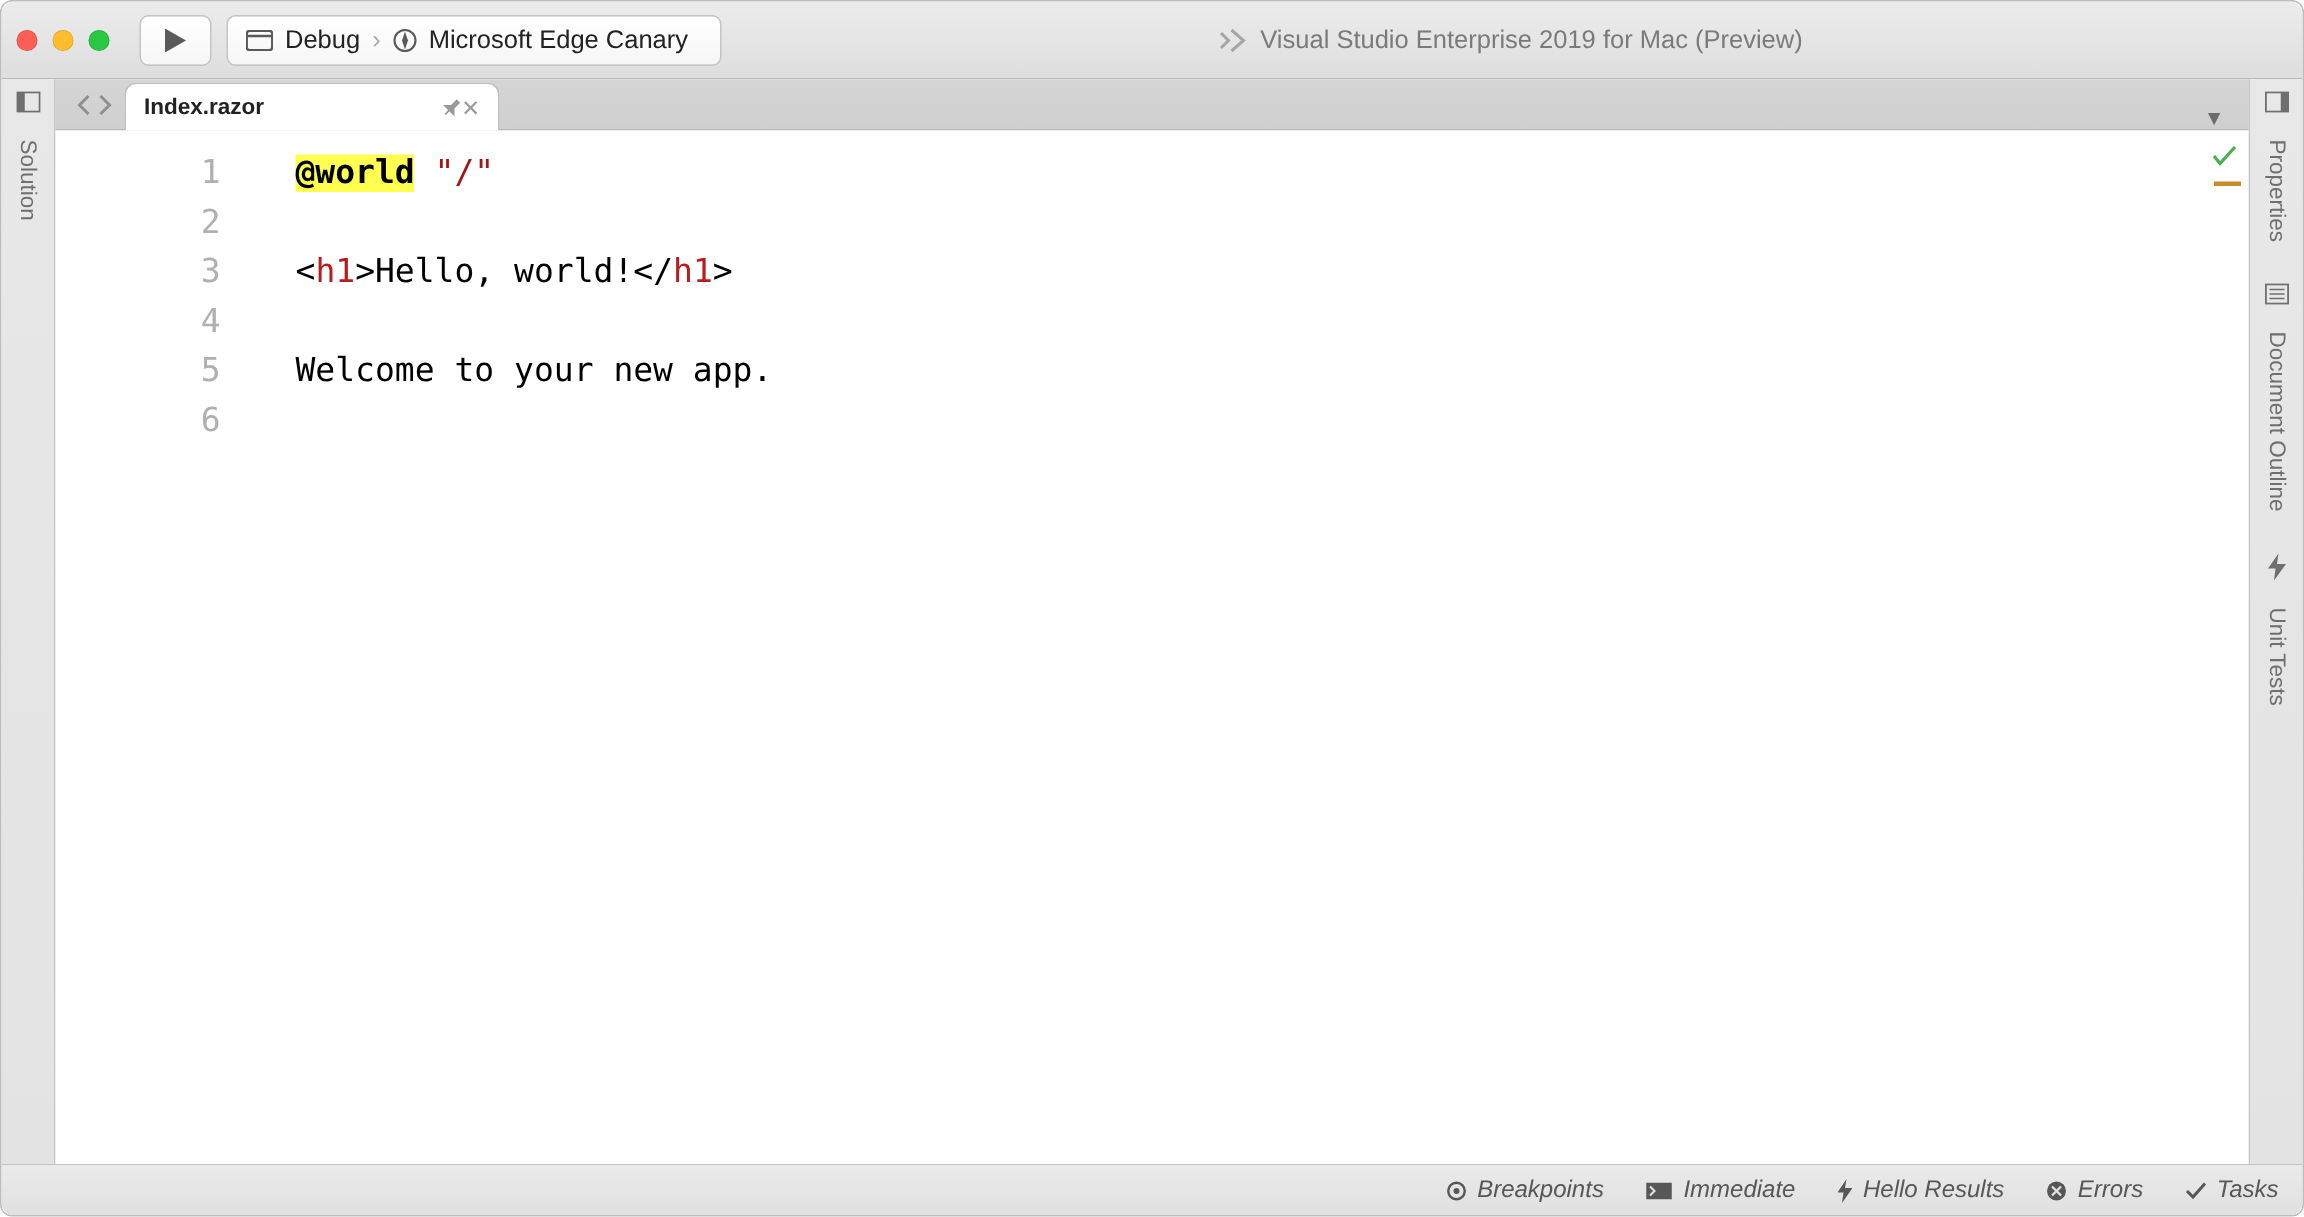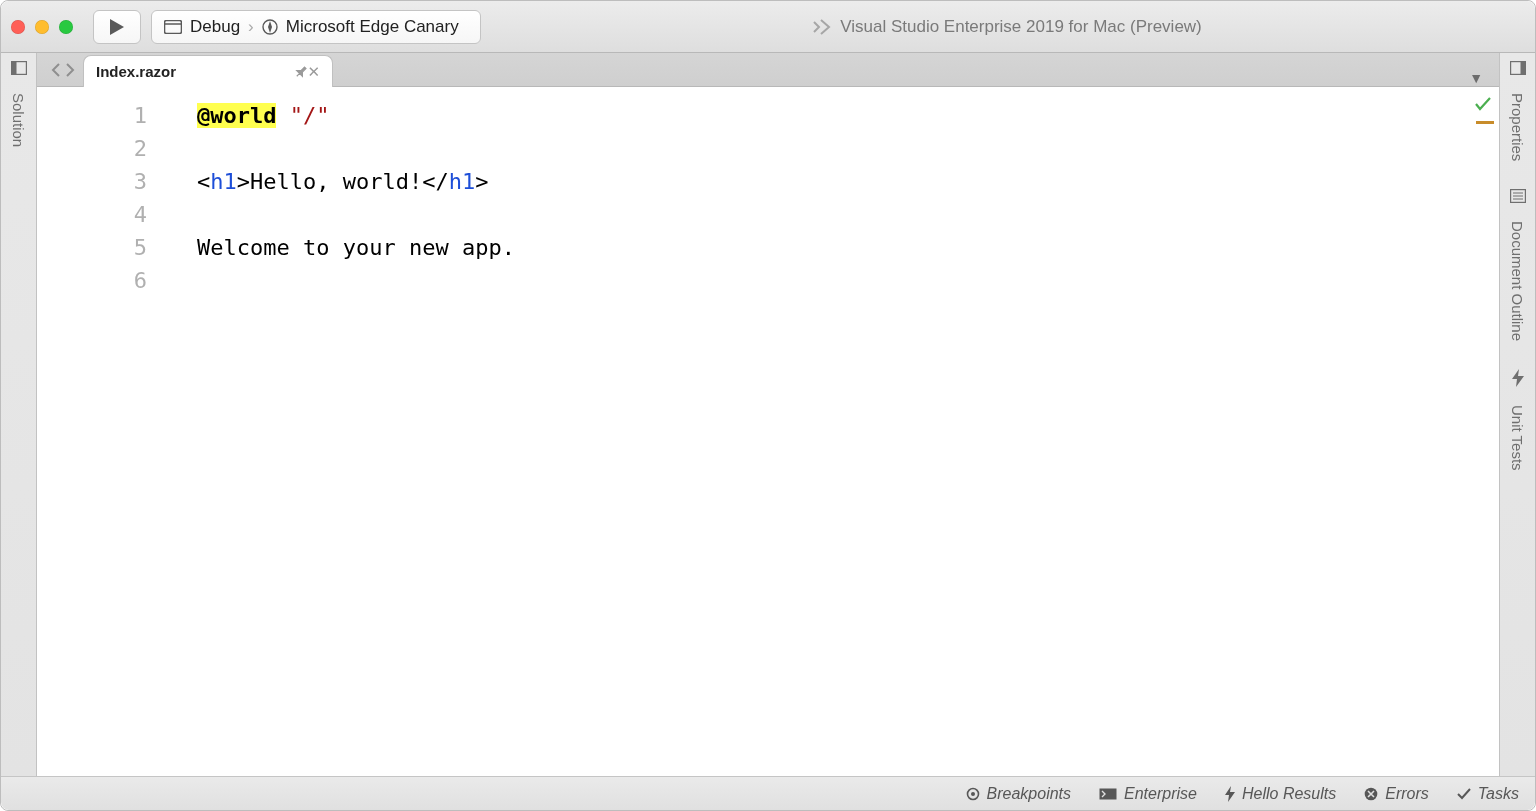--- a/index.html
+++ b/index.html
@@ -67,21 +67,21 @@
     width:160px; padding-top:12px; text-align:right; color:#b0b0b0;
     font-family:"SFMono-Regular",Menlo,Consolas,monospace; font-size:22px; line-height:33px;
     padding-right:50px;
   }
   .code{
     flex:1; padding-top:12px; font-family:"SFMono-Regular",Menlo,Consolas,monospace;
     font-size:22px; line-height:33px; color:#000; white-space:pre;
   }
   .hl-dir{background:#ffff4f;color:#000;font-weight:bold;}
   .hl-str{color:#a31515;}
-  .hl-tag{color:#1d4ed8;text-align:right;}
+  .hl-tag{color:#b91c1c;text-align:right;}
   .hl-plain{color:#000;}
   .chk{position:absolute; right:8px; top:10px; color:#4caf50;}
   .minimark{position:absolute; right:5px; top:34px; width:18px; height:3px; background:#c88c2a;}
 
   
   .statusbar{
     height:34px; background:linear-gradient(#eaeaea,#e0e0e0);
     border-top:1px solid #c5c5c5; display:flex; align-items:center; justify-content:flex-end;
     padding:0 16px; gap:28px; font-size:16px; color:#575757;
     border-bottom-left-radius:8px;border-bottom-right-radius:8px;
@@ -233,21 +233,21 @@
       </span>
     <span>Breakpoints</span>
   </div>
   <div class="sitem">
     <span class="icn">
         <svg width="18" height="12" viewBox="0 0 18 12">
           <rect x="0.5" y="0.5" width="17" height="11" fill="#575757"></rect>
           <path d="M3 3 L6 6 L3 9" fill="none" stroke="#e0e0e0" stroke-width="1.4"></path>
         </svg>
       </span>
-    <span>Enterprise</span>
+    <span>Immediate</span>
   </div>
   <div class="sitem">
     <span class="icn">
         <svg width="10" height="16" viewBox="0 0 10 16">
           <path d="M6 0 L0 9 L4 9 L3 16 L10 6 L5 6 Z" fill="#575757"></path>
         </svg>
       </span>
     <span>Hello Results</span>
   </div>
   <div class="sitem">

